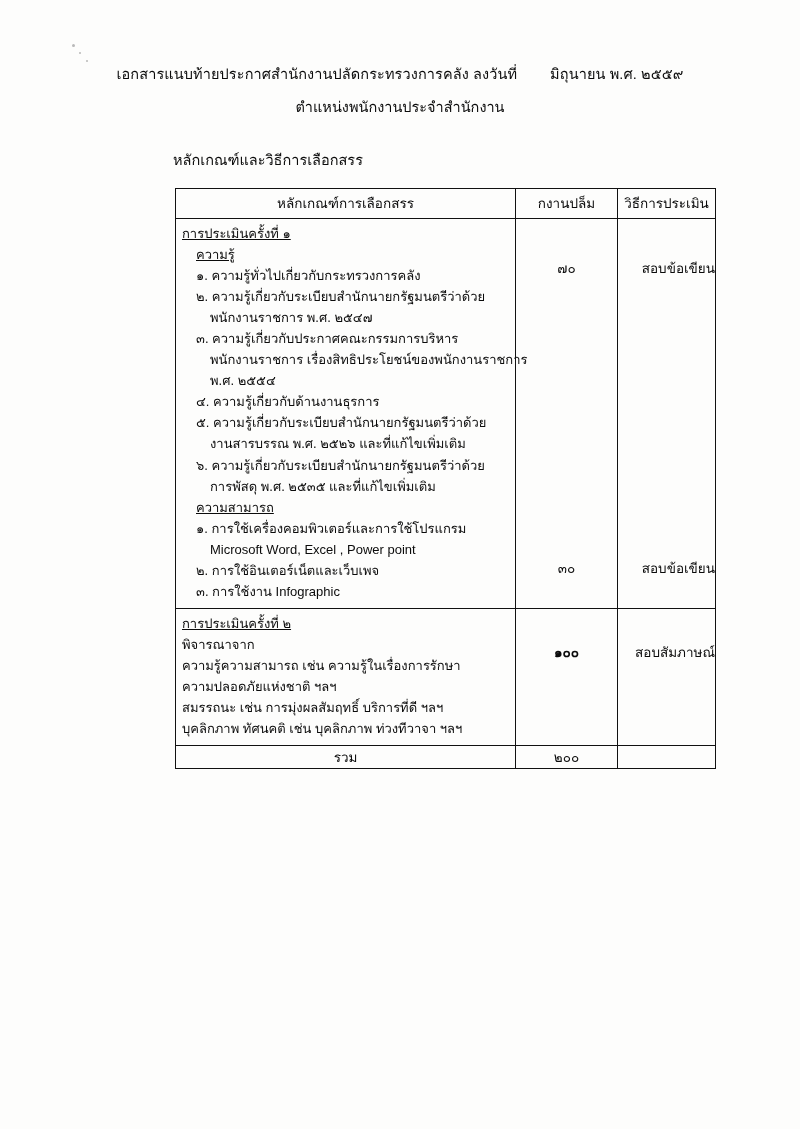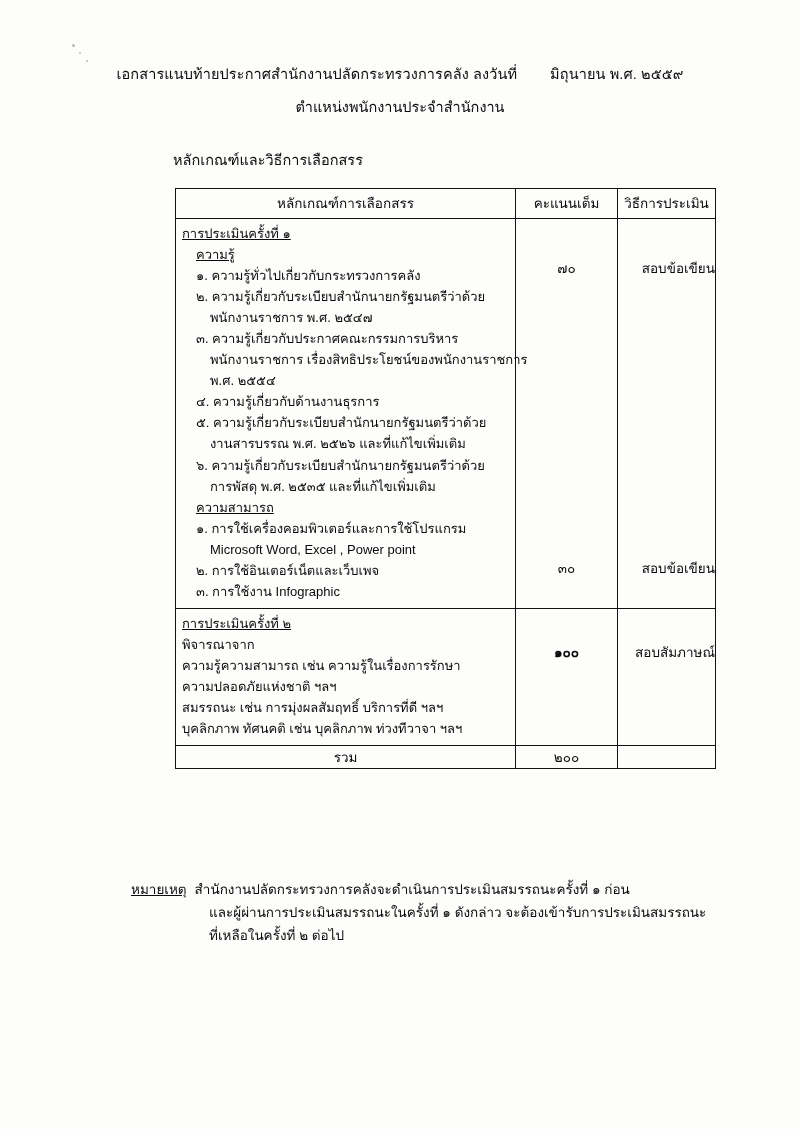--- a/index.html
+++ b/index.html
@@ -146,21 +146,21 @@
 
   <table class="crit">
     <colgroup>
       <col class="col-a">
       <col class="col-b">
       <col class="col-c">
     </colgroup>
     <thead>
       <tr>
         <th>หลักเกณฑ์การเลือกสรร</th>
-        <th>คะแนนเต็ม</th>
+        <th>กงานปล็ม</th>
         <th>วิธีการประเมิน</th>
       </tr>
     </thead>
     <tbody>
       <tr>
         <td>
           <div class="cell-pad">
             <div class="line u">การประเมินครั้งที่ ๑</div>
             <div class="line u indent1">ความรู้</div>
             <div class="line indent1">๑. ความรู้ทั่วไปเกี่ยวกับกระทรวงการคลัง</div>
@@ -213,21 +213,14 @@
       </tr>
 
       <tr class="sum-row">
         <td>รวม</td>
         <td>๒๐๐</td>
         <td></td>
       </tr>
     </tbody>
   </table>
 
-  <div class="note">
-    <div>
-      <span class="nlabel">หมายเหตุ</span><span>สำนักงานปลัดกระทรวงการคลังจะดำเนินการประเมินสมรรถนะครั้งที่ ๑ ก่อน</span>
-    </div>
-    <div class="note-l2">และผู้ผ่านการประเมินสมรรถนะในครั้งที่ ๑ ดังกล่าว จะต้องเข้ารับการประเมินสมรรถนะ</div>
-    <div class="note-l3">ที่เหลือในครั้งที่ ๒ ต่อไป</div>
-  </div>
 
 </div>
 
 </body></html>

